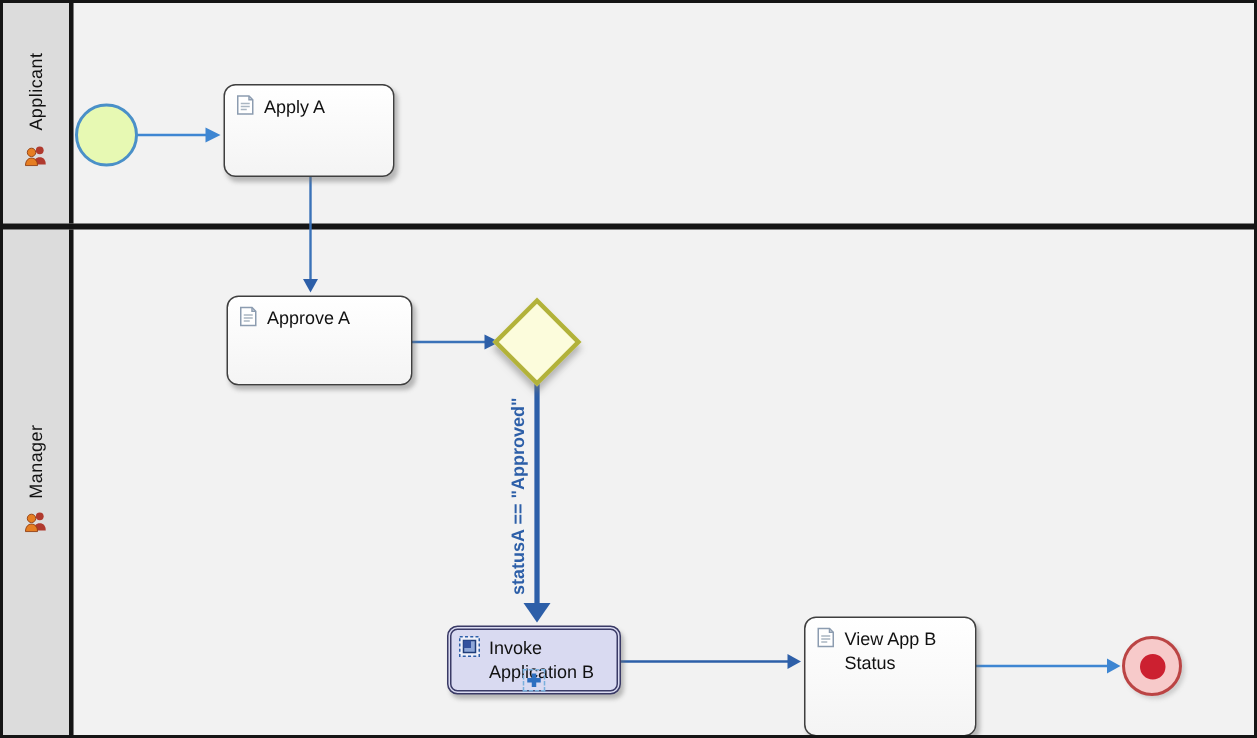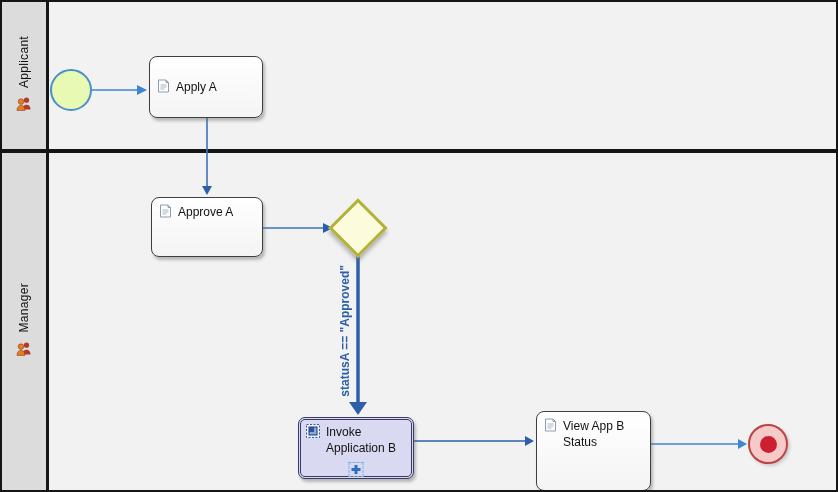--- a/index.html
+++ b/index.html
@@ -27,25 +27,25 @@
   
   .task {
     position:absolute; box-sizing:border-box;
     background:linear-gradient(180deg,#ffffff 0%,#f4f4f4 100%);
     border:1px solid #3f3f3f; border-radius:8px;
     box-shadow:2px 3px 3px rgba(110,110,110,.45);
     padding:6px 7px; display:flex; align-items:flex-start; gap:6px;
     font-size:12px; color:#111;
   }
   .task .task-label { line-height:1.3; padding-top:1px; }
-  #task-apply   { left:147px; top:54px;  width:114px; height:62px;align-items:center; }
-  #task-approve { left:149px; top:195px; width:112px; height:60px; }
+  #task-apply   { left:147px; top:54px;  width:114px; height:62px; }
+  #task-approve { left:149px; top:195px; width:124px; height:60px; }
   #task-view    { left:534px; top:409px; width:115px; height:80px; }
   #task-invoke  {
-    left:296px; top:415px; width:116px; height:62px;
+    left:296px; top:415px; width:116px; height:46px;
     background:#d9daf1; border:1px solid #3a3a66; border-radius:7px;
   }
   #task-invoke::before {
     content:""; position:absolute; inset:1px; border:1px solid #3a3a66;
     border-radius:5px; pointer-events:none;
   }
   .plus-marker {
     position:absolute; left:50%; bottom:1px; transform:translateX(-50%);
     width:15px; height:15px; box-sizing:border-box;
     border:1px dashed #7ab0dd; display:flex; align-items:center; justify-content:center;

